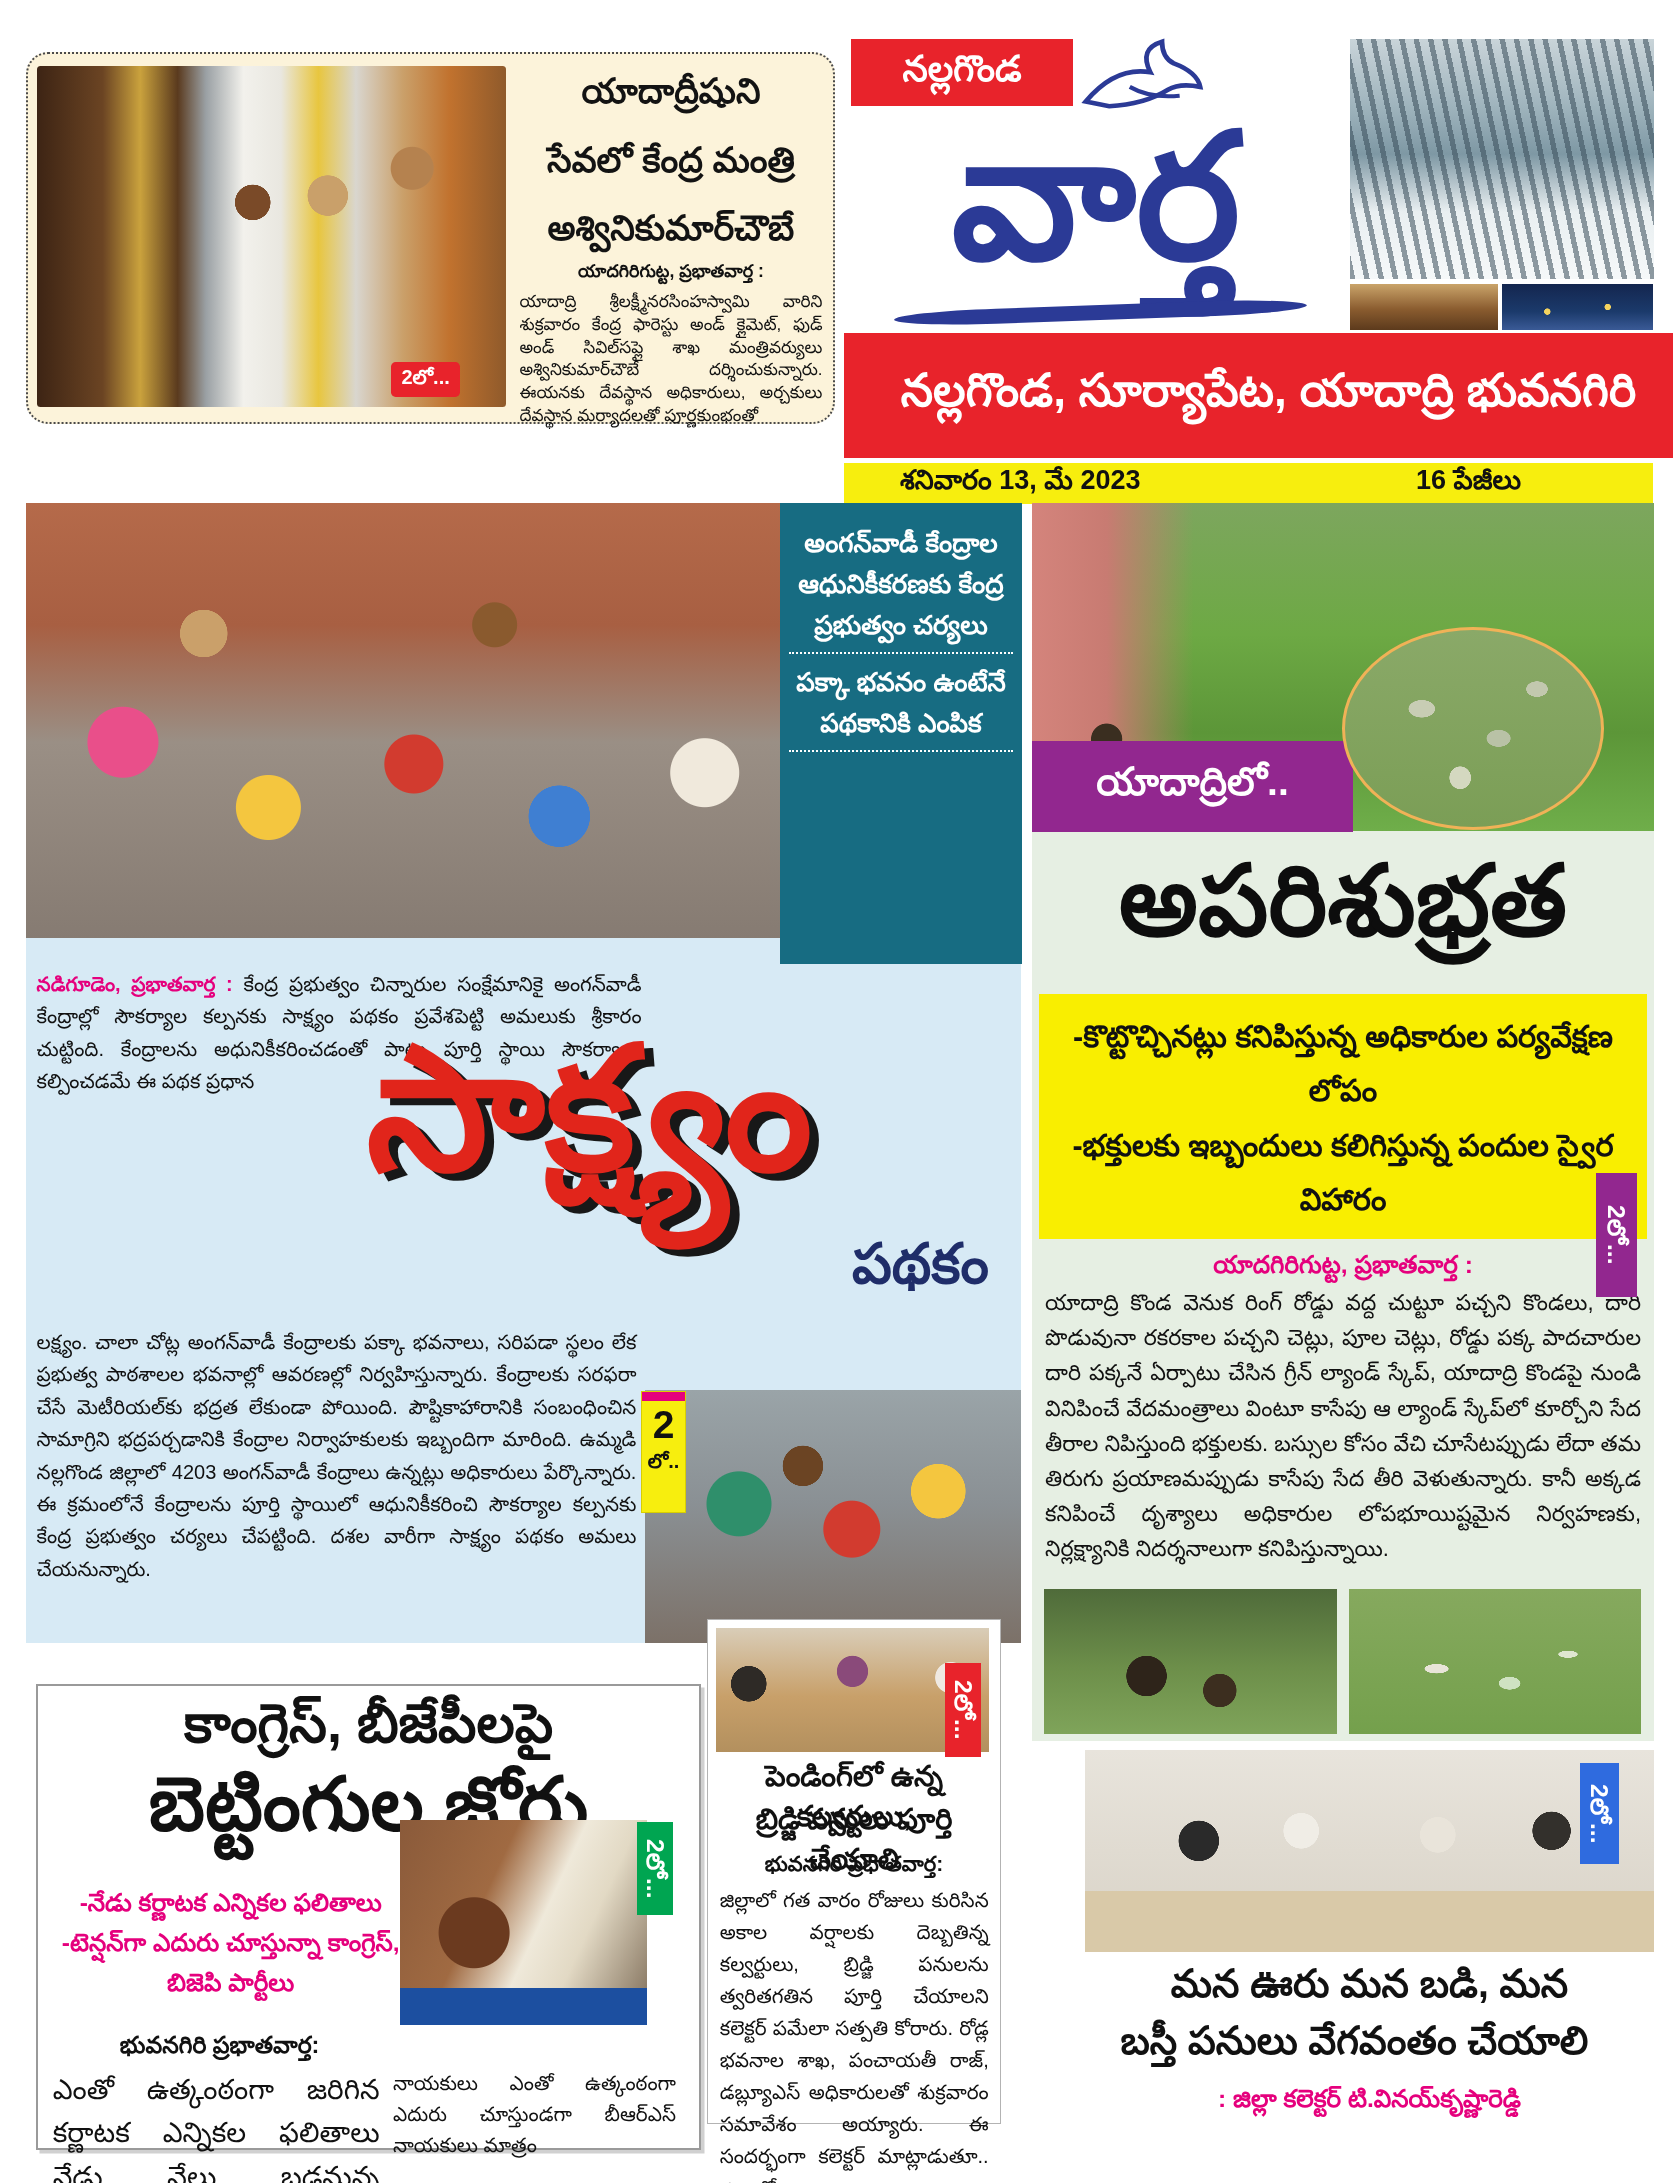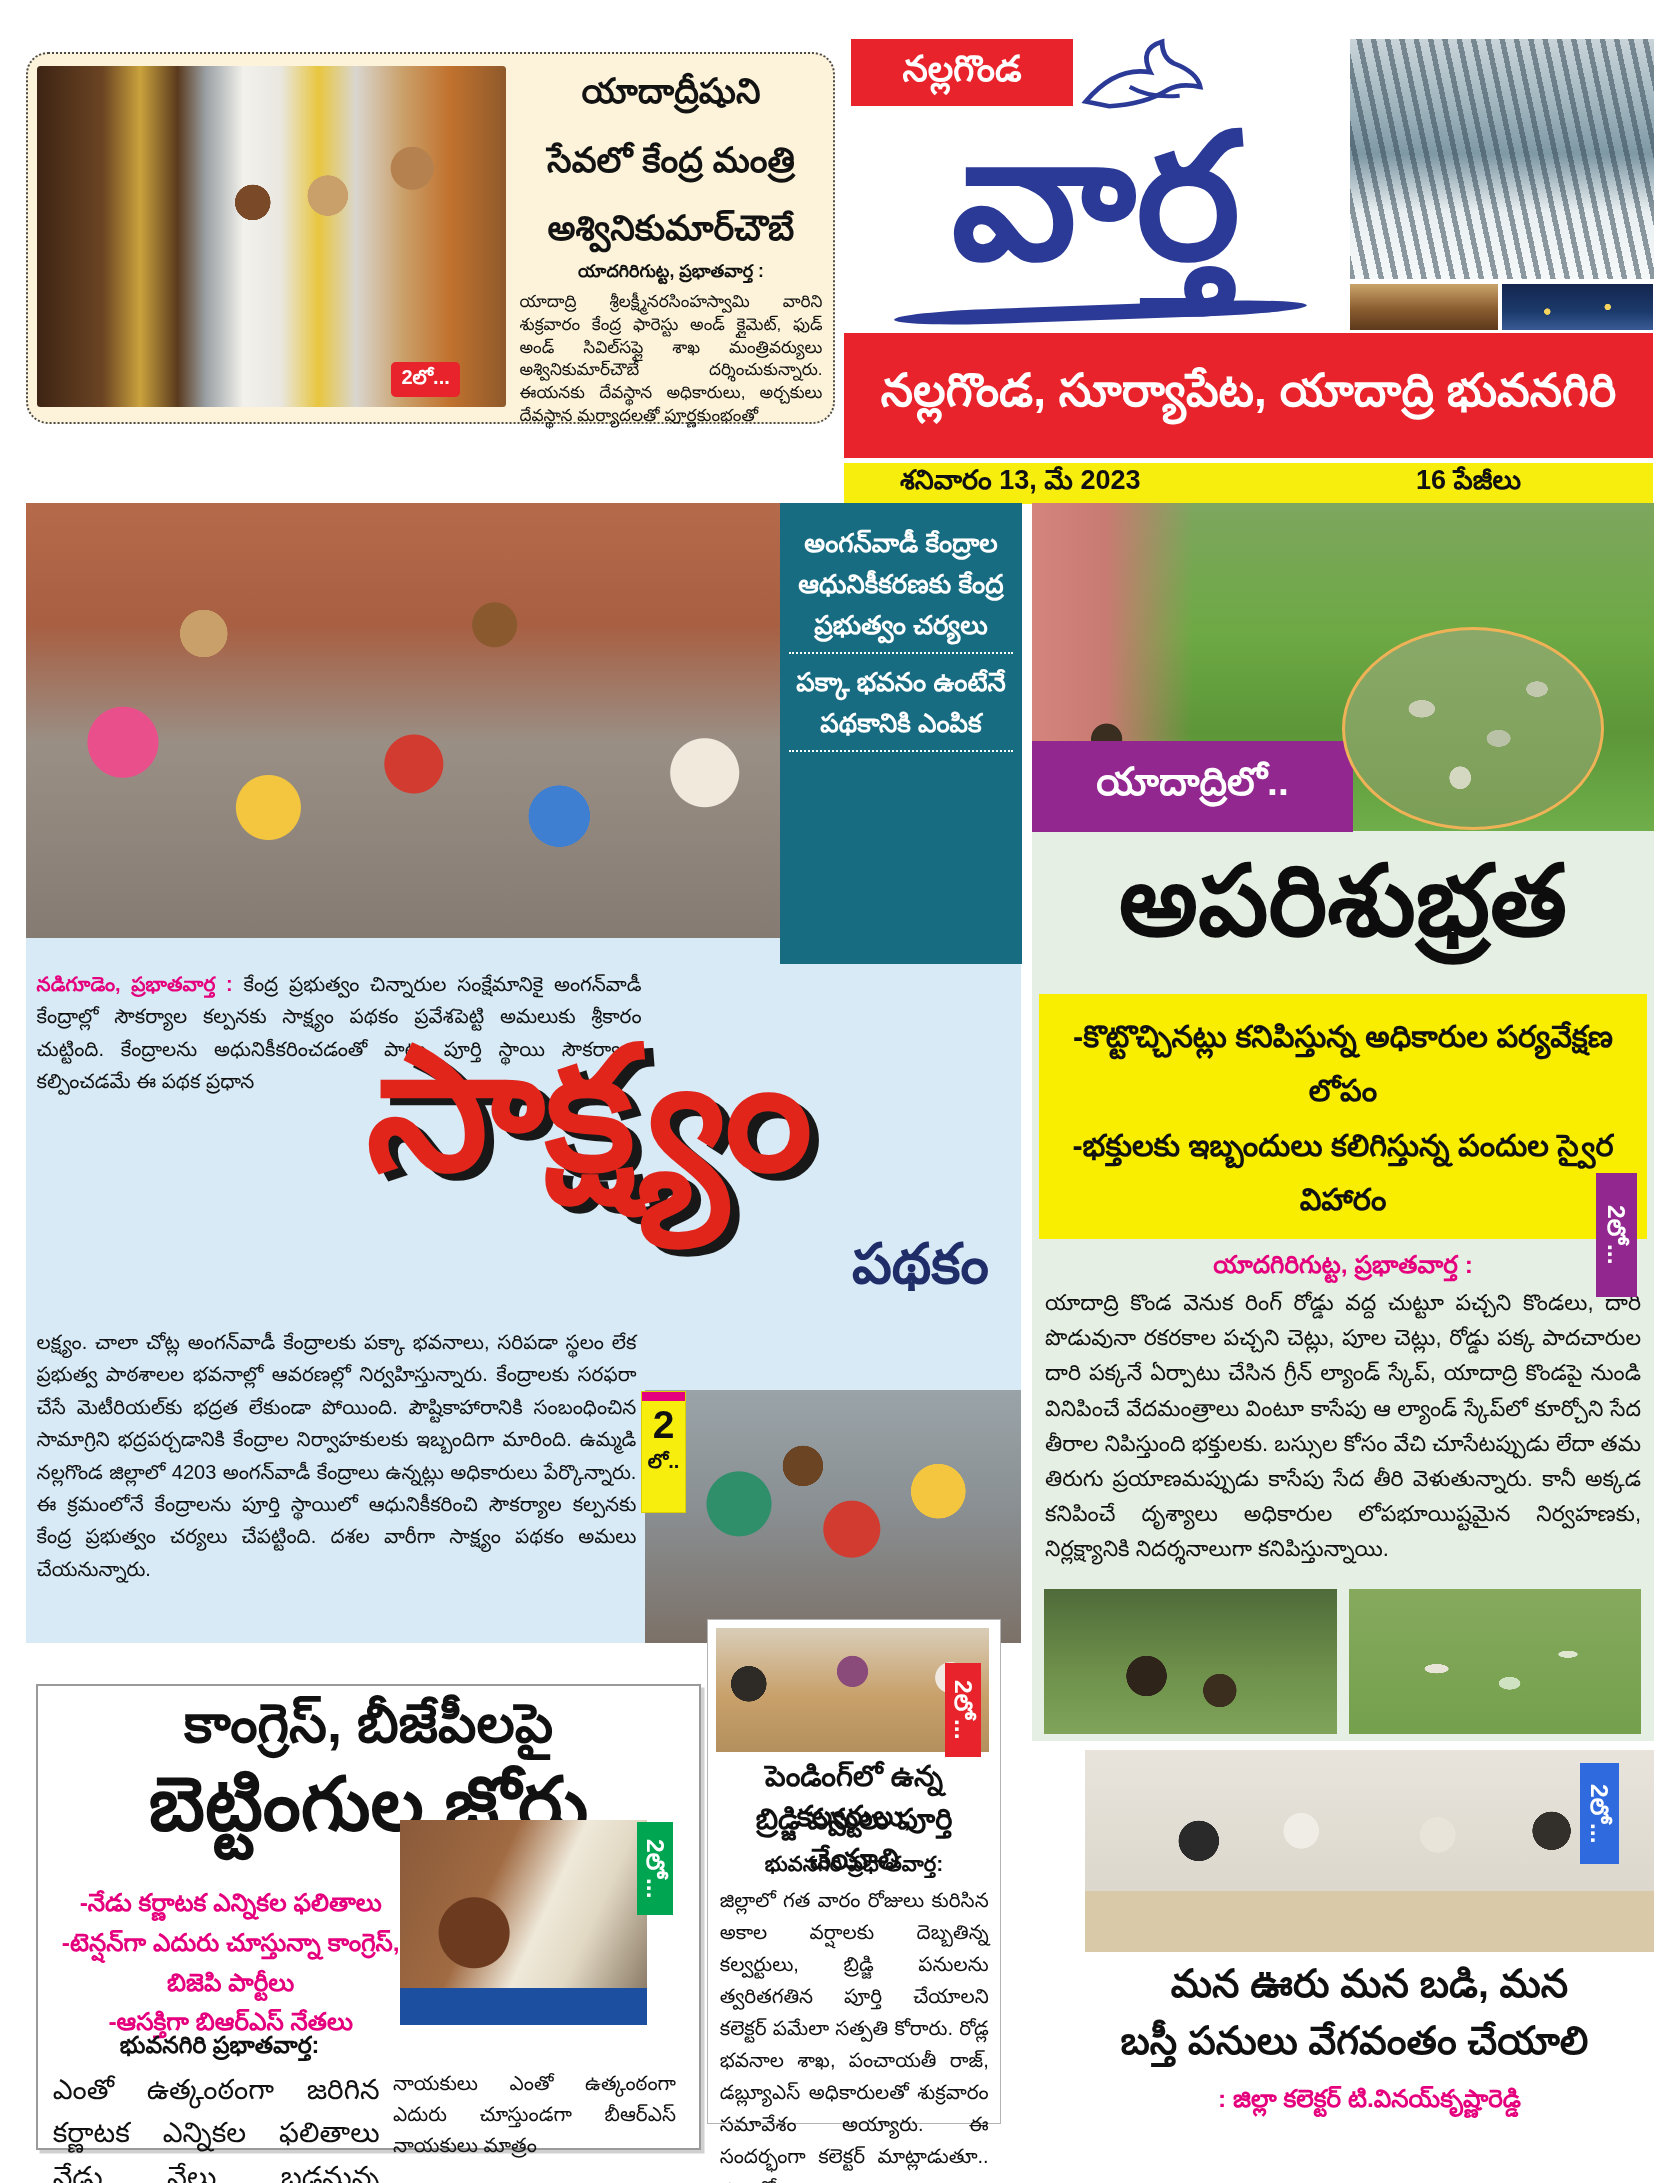--- a/index.html
+++ b/index.html
@@ -43,21 +43,21 @@
         linear-gradient(180deg,#c9d4d9 0%,#9fb4bd 28%,#7e98a4 48%,#e9eff1 72%,#f5f8f9 100%);}
   .temple-photo{left:1350px;top:284px;width:148px;height:46px;
       background:linear-gradient(180deg,#caa46a 0%,#8a5c2f 55%,#5c3a1c 100%);}
   .city-photo{left:1502px;top:284px;width:151px;height:46px;
       background:
         radial-gradient(circle at 30% 60%, #f4d35e 0 2.9px, transparent 3.5px),
         radial-gradient(circle at 70% 50%, #f4d35e 0 2.9px, transparent 3.5px),
         linear-gradient(180deg,#14264f 0%,#1b3a6b 60%,#3a5a96 100%);}
   .regions-banner{left:844px;top:333px;width:809px;height:125px;background:#e8232b;
         display:flex;align-items:center;justify-content:center;color:#fff;
-        font-weight:800;font-size:46px;}
+        font-weight:800;font-size:46px;padding-left:20px;}
   .date-bar{left:844px;top:463px;width:809px;height:41px;background:#f7ee0e;
         display:flex;align-items:center;justify-content:space-between;
         padding:0 132px 0 56px;box-sizing:border-box;font-weight:800;font-size:27px;}
 
   
   .main-story{left:26px;top:503px;width:995px;height:1140px;background:#d7eaf5;}
   .children-photo{left:0;top:0;width:808px;height:435px;
       background:
         radial-gradient(circle at 12% 55%, #e94f8a 0 35px, transparent 36px),
         radial-gradient(circle at 30% 70%, #f4c63f 0 32px, transparent 33px),
@@ -260,21 +260,20 @@
       <div class="abs rs-photo2"></div>
     </div>
   </section>
 
   <section class="abs bl-box">
     <div class="abs bl-h1">కాంగ్రెస్, బీజేపీలపై</div>
     <div class="abs bl-h2">బెట్టింగుల జోరు</div>
     <div class="abs bl-bullets">
       <div>-నేడు కర్ణాటక ఎన్నికల ఫలితాలు</div>
       <div>-టెన్షన్‌గా ఎదురు చూస్తున్నా కాంగ్రెస్, బిజెపి పార్టీలు</div>
-      <div>-ఆసక్తిగా బిఆర్ఎస్ నేతలు</div>
     </div>
     <div class="abs money-photo"></div>
     <div class="abs vbadge bl-badge">2లో...</div>
     <div class="abs bl-dateline">భువనగిరి ప్రభాతవార్త:</div>
     <div class="abs bl-col1">ఎంతో ఉత్కంఠంగా జరిగిన కర్ణాటక ఎన్నికల ఫలితాలు నేడు వేలు బడనున్న నేపథ్యంలో ప్రధాన పార్టీలైన కాంగ్రెస్, బీజేపీ</div>
     <div class="abs bl-col2">నాయకులు ఎంతో ఉత్కంఠంగా ఎదురు చూస్తుండగా బీఆర్ఎస్ నాయకులు మాత్రం</div>
   </section>
 
   <section class="abs bc-box">
     <div class="abs bc-photo"></div>

